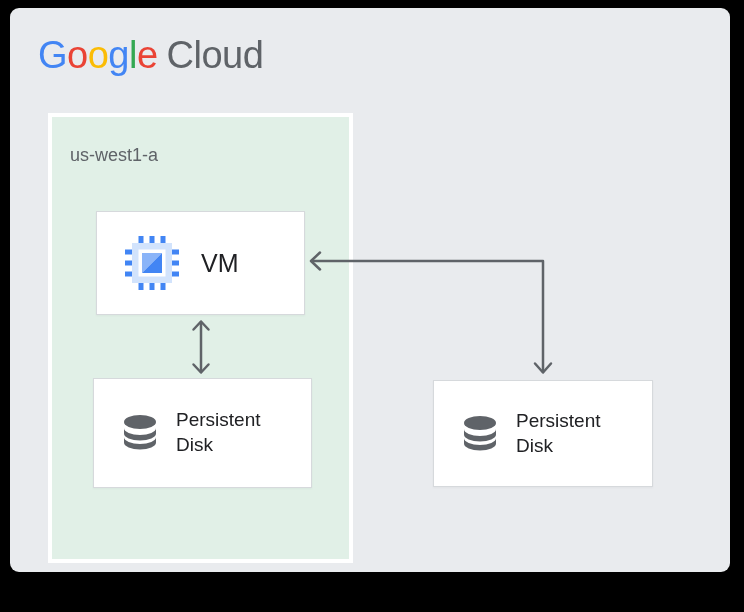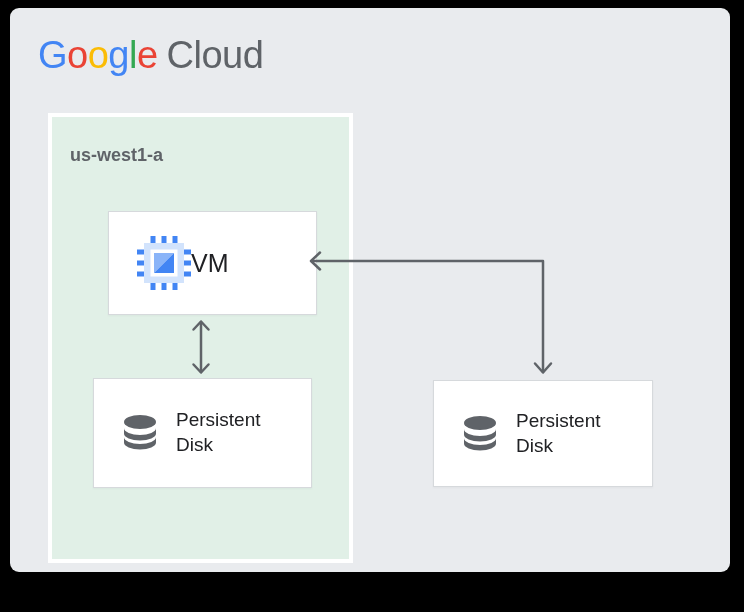--- a/index.html
+++ b/index.html
@@ -12,24 +12,24 @@
   html,body{width:744px;height:612px;}
   body{background:var(--page-bg);font-family:"Liberation Sans",sans-serif;position:relative;overflow:hidden;}
   .card{position:absolute;left:10px;top:8px;width:720px;height:564px;background:var(--card-bg);border-radius:9px;}
   
   .logo{position:absolute;left:28px;top:26px;font-size:38px;font-weight:500;letter-spacing:-0.5px;white-space:nowrap;}
   .logo .suffix{font-weight:400;margin-left:9px;}
   
   .zone{position:absolute;top:105px;height:450px;background:var(--zone-bg);border:4px solid var(--zone-border);}
   .zone-a{left:38px;width:305px;}
   .zone-b{left:380px;width:310px;}
-  .zone-label{position:absolute;left:18px;top:28px;font-size:18px;color:var(--text-secondary);font-weight:bold;}
+  .zone-label{position:absolute;left:18px;top:28px;font-size:18px;color:var(--text-secondary);}
   
   .node{position:absolute;background:var(--node-bg);border:1px solid var(--node-border);display:flex;align-items:center;box-shadow:0 1px 2px rgba(0,0,0,0.04);}
-  .node-vm{left:86px;top:203px;width:209px;height:104px;padding-left:28px;margin-left:12px;}
+  .node-vm{left:86px;top:203px;width:209px;height:104px;padding-left:28px;gap:22px;}
   .node-disk-a{left:83px;top:370px;width:219px;height:110px;padding-left:26px;gap:16px;}
   .node-disk-b{left:423px;top:372px;width:220px;height:107px;padding-left:26px;gap:16px;}
   .vm-label{font-size:25px;color:var(--text-primary);}
   .disk-label{font-size:19px;line-height:1.3;color:var(--text-primary);width:96px;}
   .caption{position:absolute;left:423px;top:494px;width:220px;text-align:center;font-size:18px;color:var(--text-secondary);}
   
   .arrows{position:absolute;left:0;top:0;width:720px;height:592px;pointer-events:none;}
   .arrows path{fill:none;stroke:var(--arrow);stroke-width:2.5;stroke-linecap:round;stroke-linejoin:round;}
   
   .ce-pin{fill:var(--icon-blue);}

